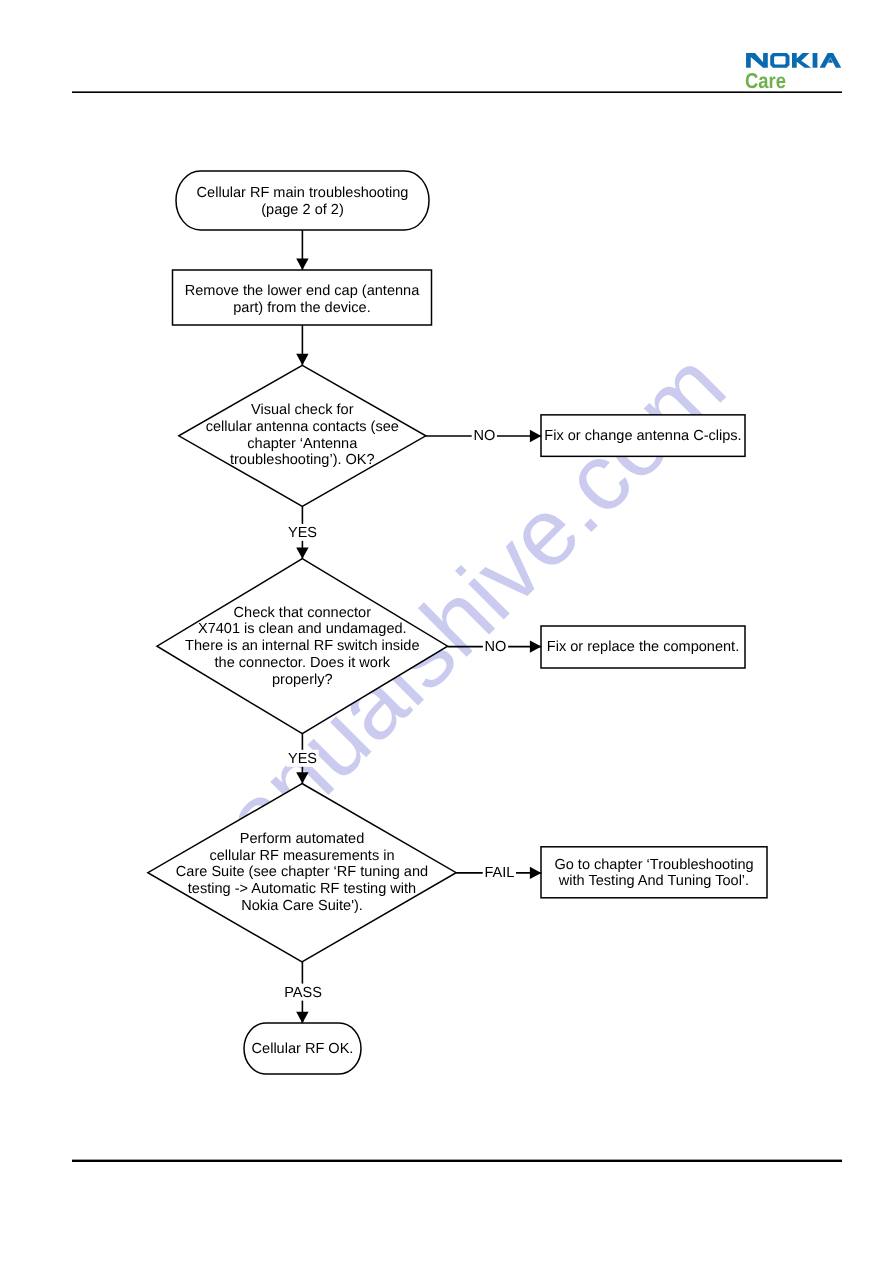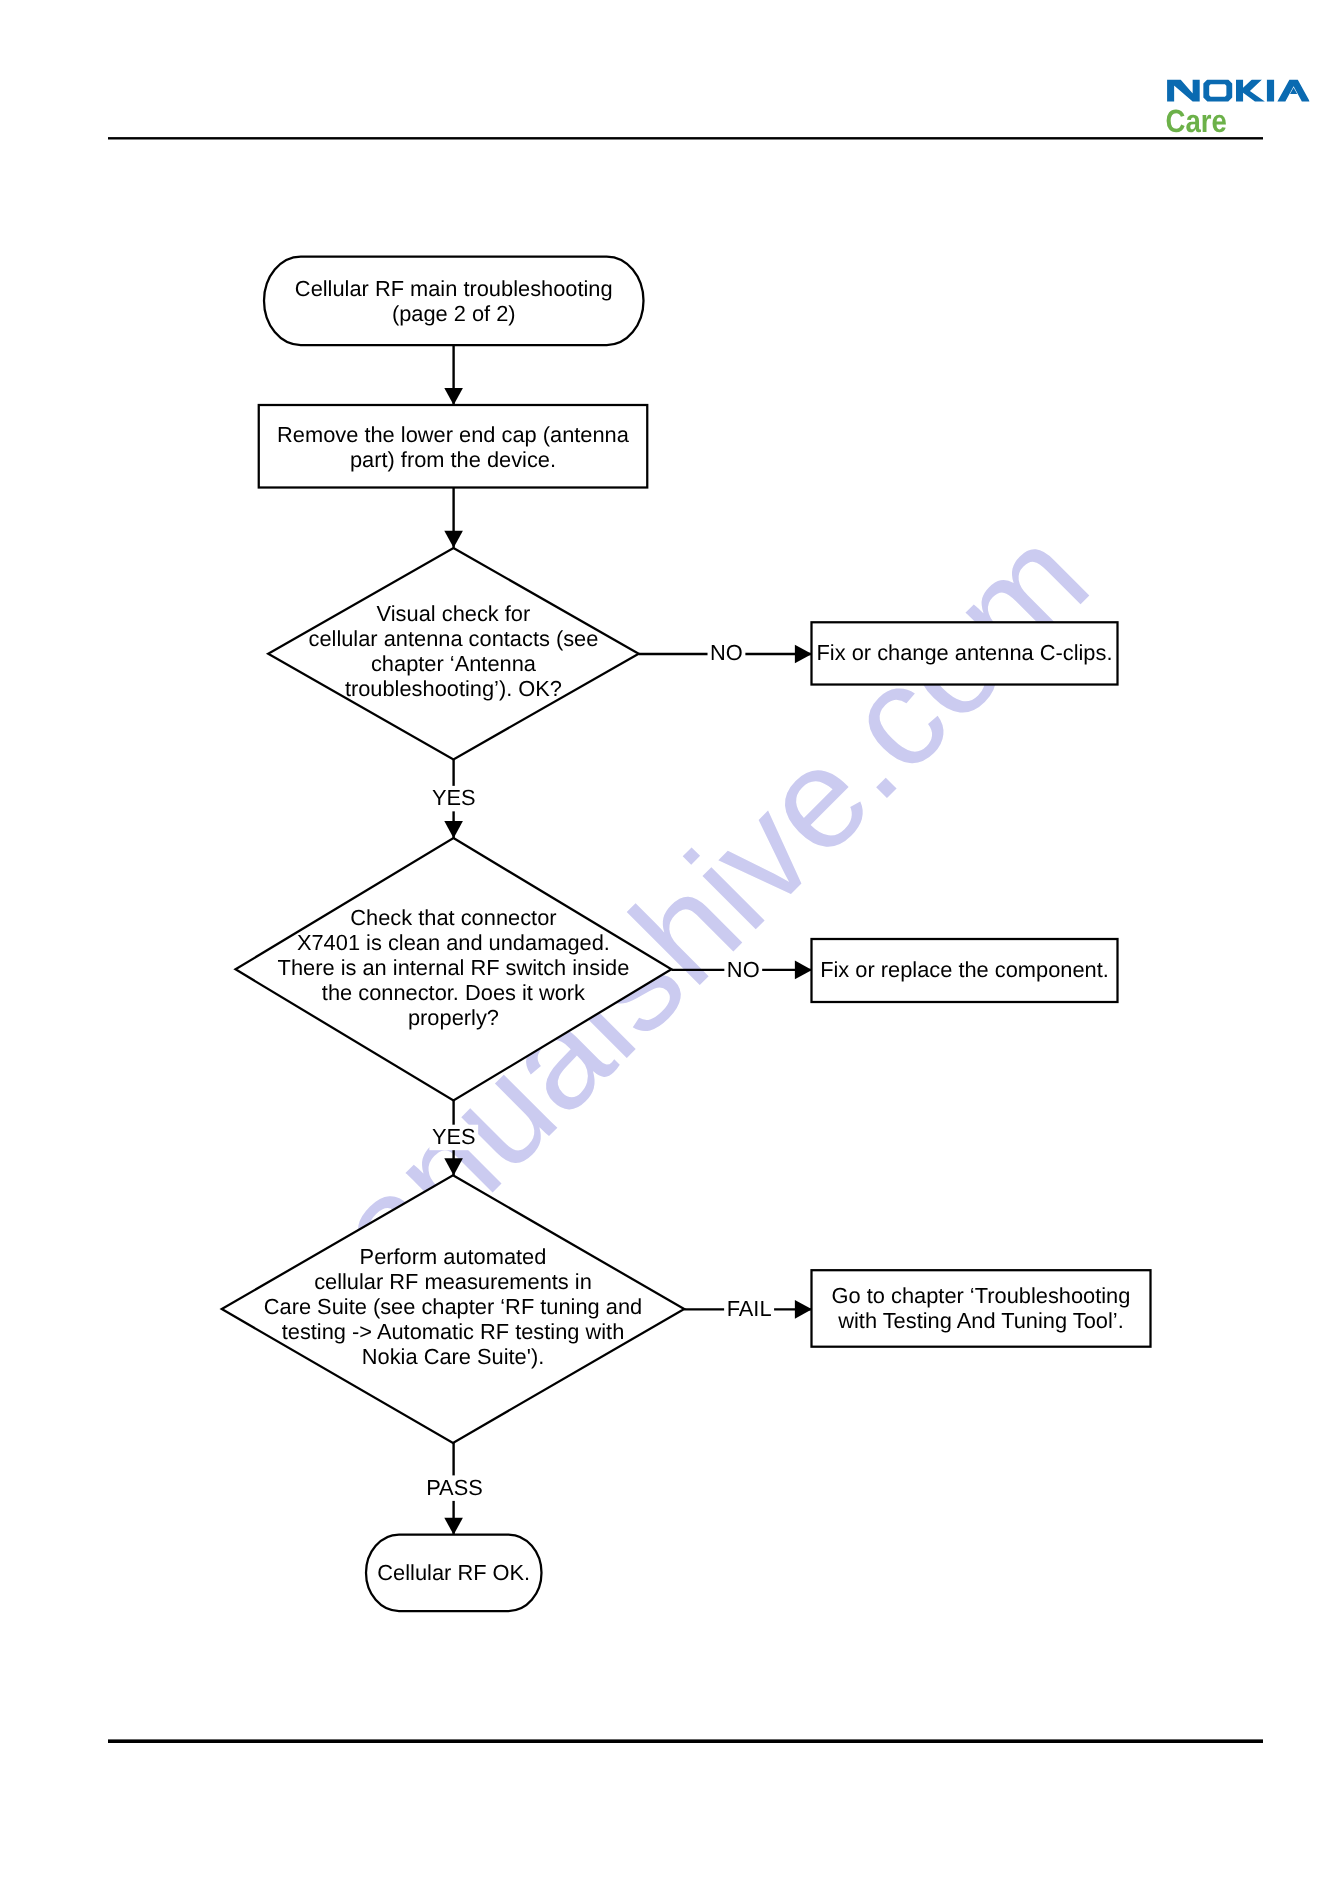--- a/index.html
+++ b/index.html
@@ -4,21 +4,21 @@
 <title>Nokia Care service manual page</title>
 <style>
   html,body{margin:0;padding:0;}
   body{width:893px;height:1263px;background:#ffffff;overflow:hidden;
        font-family:"Liberation Sans",sans-serif;position:relative;
        -webkit-font-smoothing:antialiased;text-rendering:geometricPrecision;}
   svg text{-webkit-font-smoothing:antialiased;}
   .page{position:absolute;left:0;top:0;width:893px;height:1263px;}
 
   
-  .logo{position:absolute;left:746px;top:52.9px;line-height:1;margin-left:32px;}
+  .logo{position:absolute;left:746px;top:52.9px;line-height:1;}
   .logo-nokia{display:block;}
   .logo-care{display:block;font-weight:bold;font-size:21.4px;line-height:1;
              position:absolute;left:-0.6px;top:18.0px;
              transform:scaleX(0.86);transform-origin:0 0;}
   .rules{position:absolute;left:0;top:0;}
   .rules rect{fill:#000;}
 
   
   .watermark{position:absolute;left:0;top:0;width:893px;height:1263px;
              pointer-events:none;}

